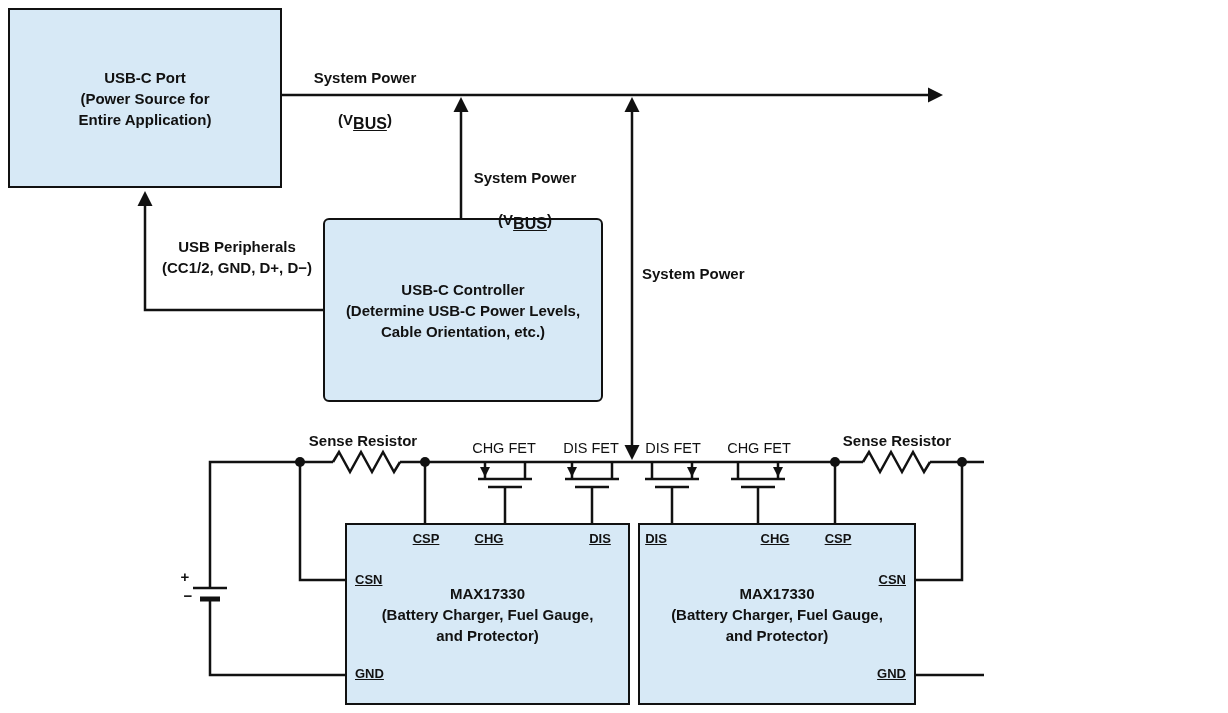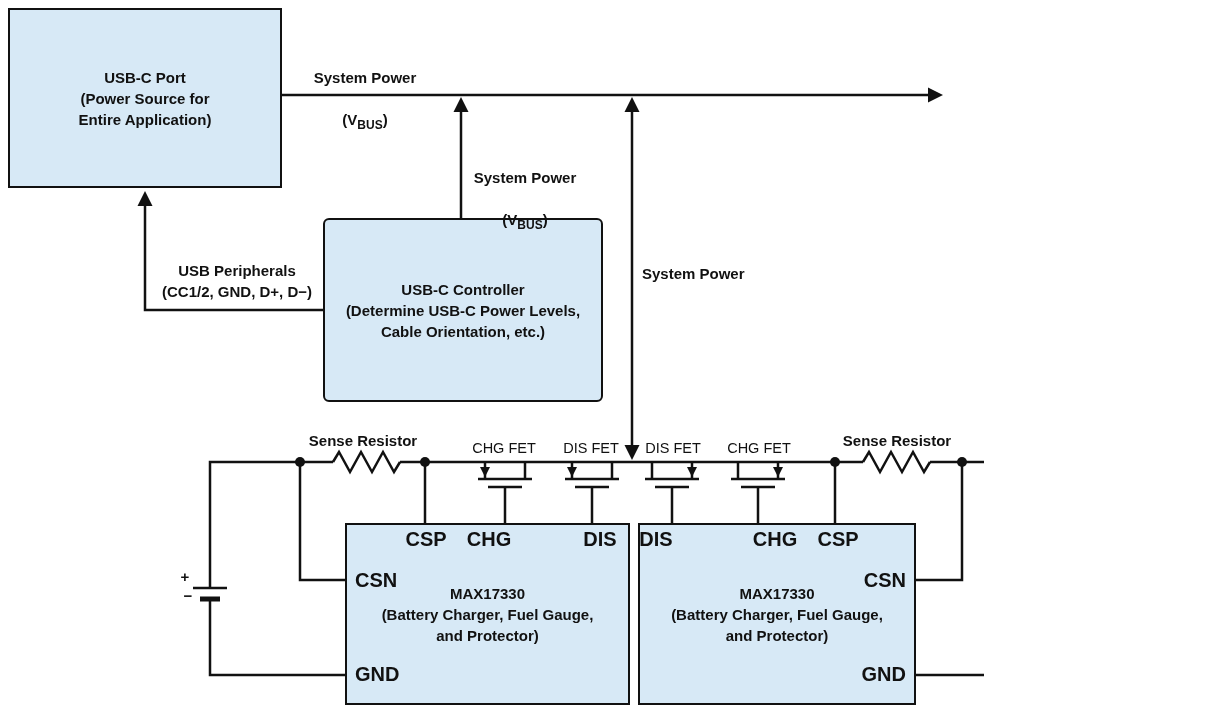--- a/index.html
+++ b/index.html
@@ -10,22 +10,22 @@
   .box {
     position:absolute; background:#d7e9f6; border:2.5px solid #111;
     display:flex; align-items:center; justify-content:center;
     text-align:center; font-weight:bold; font-size:15px; line-height:21px;
   }
   .box-text { white-space:pre-line; }
   .lbl { position:absolute; font-weight:bold; font-size:15px; line-height:21px; text-align:center; white-space:pre-line; }
   .nowrap { white-space:nowrap; }
   .ctr { transform:translateX(-50%); }
   .rgt { transform:translateX(-100%); }
-  sub { font-size:12px; line-height:1; }
-  .pin { position:absolute; font-weight:bold; font-size:20px; line-height:16px; white-space:nowrap; }
+  sub { font-size:16px; line-height:1;text-decoration:underline; }
+  .pin { position:absolute; font-weight:bold; font-size:13px; line-height:16px; white-space:nowrap;text-decoration:underline; }
   .fetlbl { position:absolute; font-weight:normal; font-size:14.5px; line-height:15px; white-space:nowrap; transform:translateX(-50%); }
   .sign { position:absolute; font-weight:bold; font-size:15px; line-height:16px; transform:translateX(-50%); }
   .chip-text div { line-height:21px; }
 </style>
 </head>
 <body>
 
 <div class="canvas">
 
   <svg class="wires" width="1228" height="713" viewBox="0 0 1228 713">
@@ -103,21 +103,21 @@
     <div class="nowrap"><span>(V</span><sub>BUS</sub><span>)</span></div>
   </div>
 
   <div class="lbl ctr" style="left:525px;top:146px;">
     <div class="nowrap">System Power</div>
     <div class="nowrap"><span>(V</span><sub>BUS</sub><span>)</span></div>
   </div>
 
   <div class="lbl nowrap" style="left:642px;top:263px;text-align:left;">System Power</div>
 
-  <div class="lbl ctr" style="left:237px;top:260px;">USB Peripherals
+  <div class="lbl ctr" style="left:237px;top:236px;">USB Peripherals
 (CC1/2, GND, D+, D−)</div>
 
   <div class="lbl ctr nowrap" style="left:363px;top:430px;">Sense Resistor</div>
   <div class="lbl ctr nowrap" style="left:897px;top:430px;">Sense Resistor</div>
 
   <div class="fetlbl" style="left:504px;top:441px;">CHG FET</div>
   <div class="fetlbl" style="left:591px;top:441px;">DIS FET</div>
   <div class="fetlbl" style="left:673px;top:441px;">DIS FET</div>
   <div class="fetlbl" style="left:759px;top:441px;">CHG FET</div>
 

